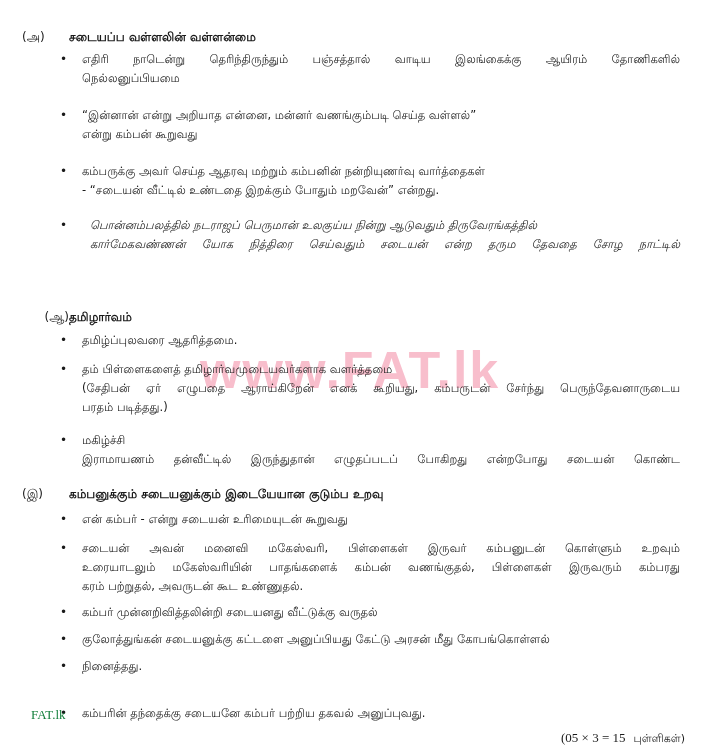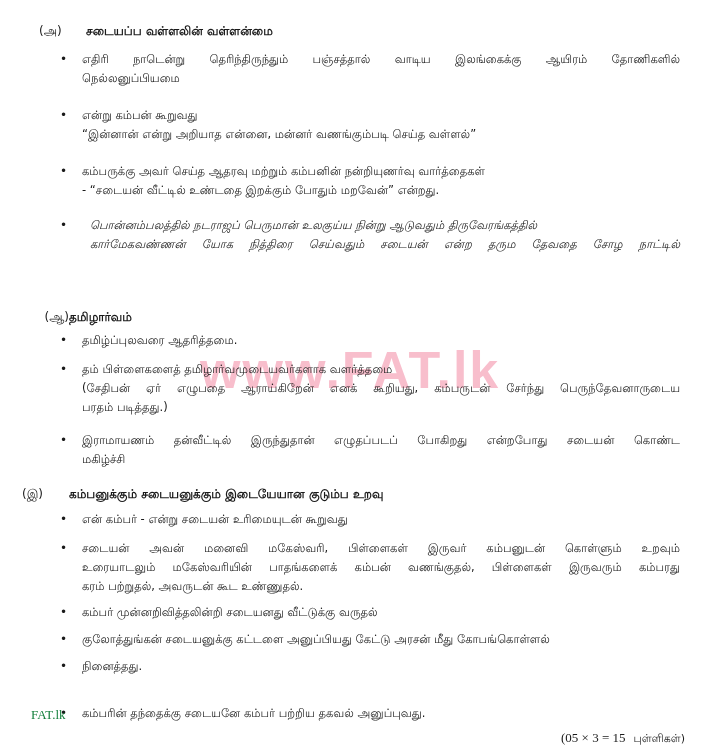--- a/index.html
+++ b/index.html
@@ -33,35 +33,35 @@
       position: absolute; left: 2px; top: 707px;
       font-family: "Liberation Serif", serif; font-size: 13px; color: #15803d; margin-left: 29px;
     }
   </style>
 </head>
 <body>
 
 <div class="page">
   <div class="watermark">www.FAT.lk</div>
 
-  <div class="heading" style="top:24px;margin-left:17px;">
+  <div class="heading" style="top:30px;">
     <span class="num">(அ)</span><span class="title">சடையப்ப வள்ளலின் வள்ளன்மை</span>
   </div>
   <div class="item" style="top:50px;">
     <span class="bullet">•</span>
     <div class="text">
       <span class="line just">எதிரி நாடென்று தெரிந்திருந்தும் பஞ்சத்தால் வாடிய இலங்கைக்கு ஆயிரம் தோணிகளில்</span>
       <span class="line">நெல்லனுப்பியமை</span>
     </div>
   </div>
   <div class="item" style="top:106px;">
     <span class="bullet">•</span>
     <div class="text">
+      <span class="line">“இன்னான் என்று அறியாத என்னை, மன்னர் வணங்கும்படி செய்த வள்ளல்”</span>
       <span class="line">என்று கம்பன் கூறுவது</span>
-      <span class="line">“இன்னான் என்று அறியாத என்னை, மன்னர் வணங்கும்படி செய்த வள்ளல்”</span>
     </div>
   </div>
   <div class="item" style="top:162px;">
     <span class="bullet">•</span>
     <div class="text">
       <span class="line">கம்பருக்கு அவர் செய்த ஆதரவு மற்றும் கம்பனின் நன்றியுணர்வு வார்த்தைகள்</span>
       <span class="line">- “சடையன் வீட்டில் உண்டதை இறக்கும் போதும் மறவேன்” என்றது.</span>
     </div>
   </div>
   <div class="item" style="top:216px;">
@@ -85,22 +85,22 @@
     <span class="bullet">•</span>
     <div class="text">
       <span class="line">தம் பிள்ளைகளைத் தமிழார்வமுடையவர்களாக வளர்த்தமை</span>
       <span class="line just">(சேதிபன் ஏர் எழுபதை ஆராய்கிறேன் எனக் கூறியது, கம்பருடன் சேர்ந்து பெருந்தேவனாருடைய</span>
       <span class="line">பரதம் படித்தது.)</span>
     </div>
   </div>
   <div class="item" style="top:431px;">
     <span class="bullet">•</span>
     <div class="text">
+      <span class="line">மகிழ்ச்சி</span>
       <span class="line just">இராமாயணம் தன்வீட்டில் இருந்துதான் எழுதப்படப் போகிறது என்றபோது சடையன் கொண்ட</span>
-      <span class="line">மகிழ்ச்சி</span>
     </div>
   </div>
 
   <div class="heading" style="top:487px;">
     <span class="num">(இ)</span><span class="title">கம்பனுக்கும் சடையனுக்கும் இடையேயான குடும்ப உறவு</span>
   </div>
   <div class="item" style="top:510px;">
     <span class="bullet">•</span>
     <div class="text">
       <span class="line">என் கம்பர் - என்று சடையன் உரிமையுடன் கூறுவது</span>

